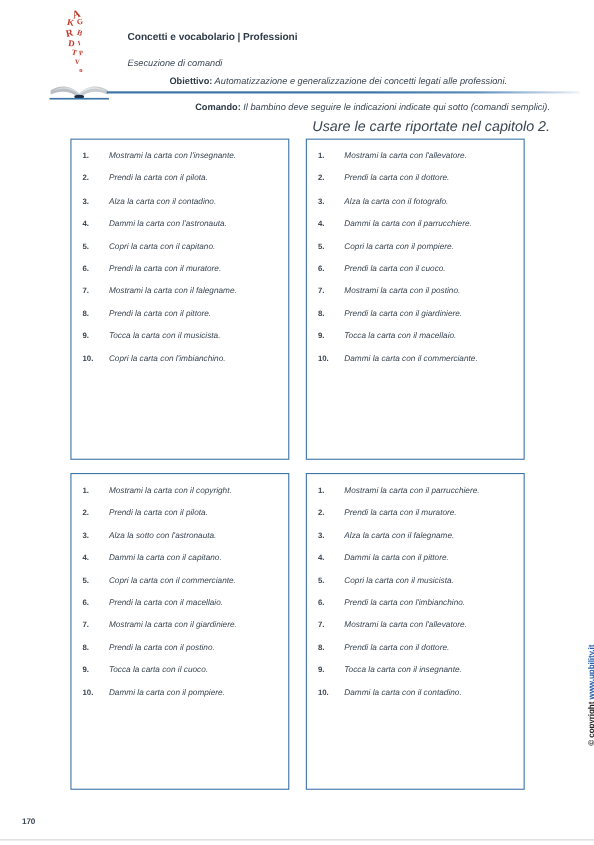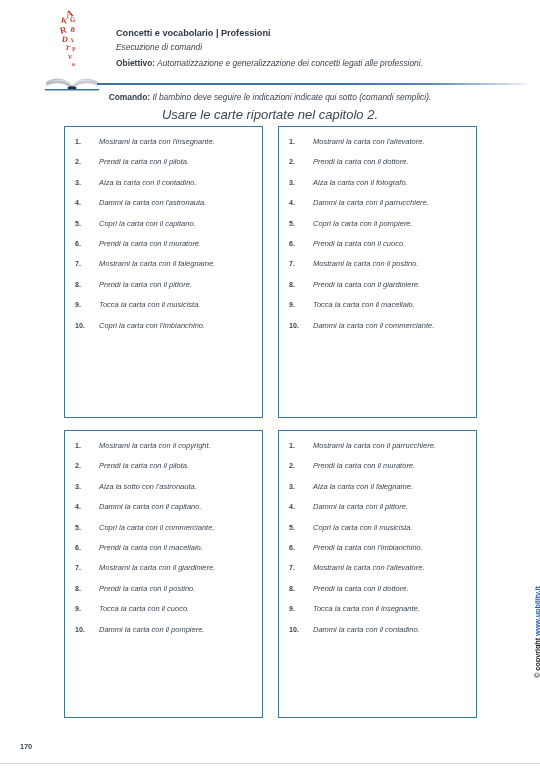--- a/index.html
+++ b/index.html
@@ -76,28 +76,29 @@
     font-size: 9.2px;
     font-weight: bold;
     color: #2f3b47;
     letter-spacing: -0.05px;
     white-space: nowrap;
   }
   #subtitle-line {
     font-size: 8.4px;
     font-style: italic;
     color: #3a4652;
-    margin-top: 4px;
+    margin-top: 14px;
     white-space: nowrap;
   }
   #objective-line {
     font-size: 8.4px;
     color: #3a4652;
     margin-top: 6px;
     white-space: nowrap;
+    margin-left: 38px;
   }
   #objective-line .obj-label {
     font-weight: bold;
     font-style: normal;
     color: #2f3b47;
   }
   #objective-line .obj-text {
     font-style: italic;
   }
 
@@ -109,21 +110,21 @@
     height: 2px;
     background: linear-gradient(to right, #3c74a8 0%, #3c74a8 55%, #5b8cbb 78%, #c9d9e8 95%, #eef3f8 100%);
   }
 
   
   #command-block {
     position: absolute;
     left: 40px;
     top: 92px;
     width: 460px;
-    text-align: center;
+    text-align: right;
   }
   #command-line-1 {
     font-size: 8.4px;
     font-style: italic;
     color: #3a4652;
     white-space: nowrap;
   }
   #command-line-1 .cmd-label {
     font-weight: bold;
     font-style: normal;

